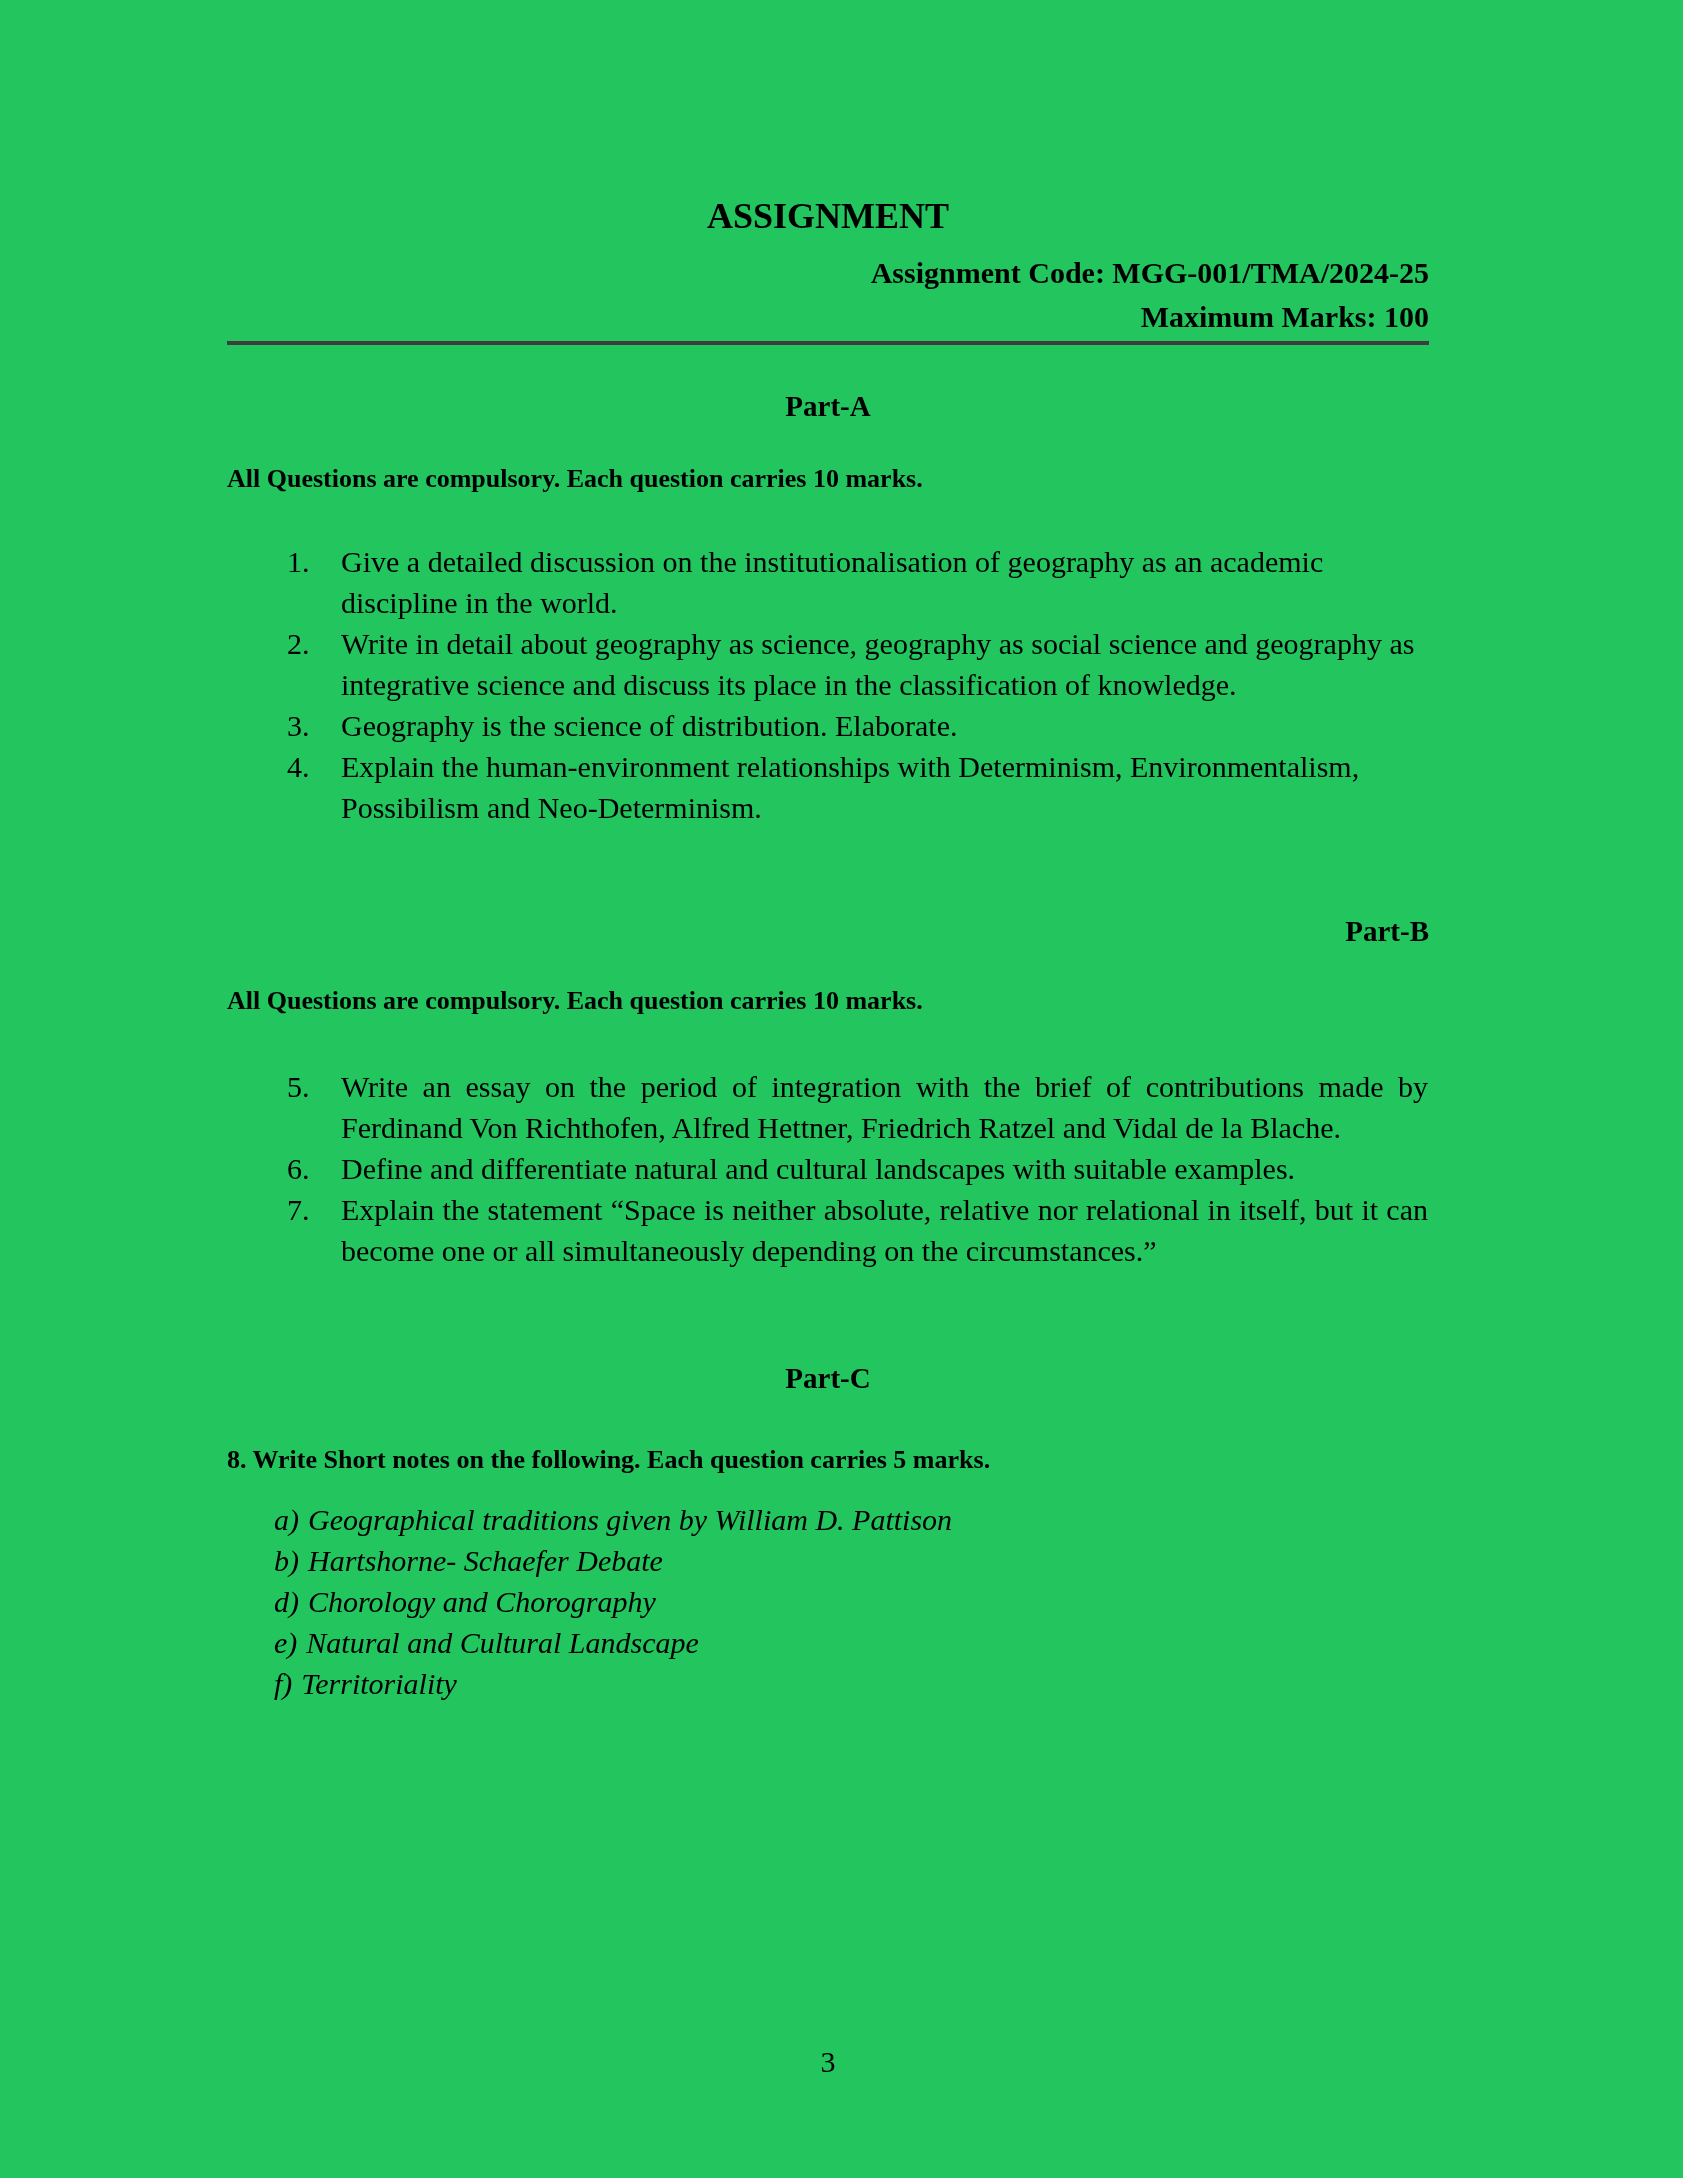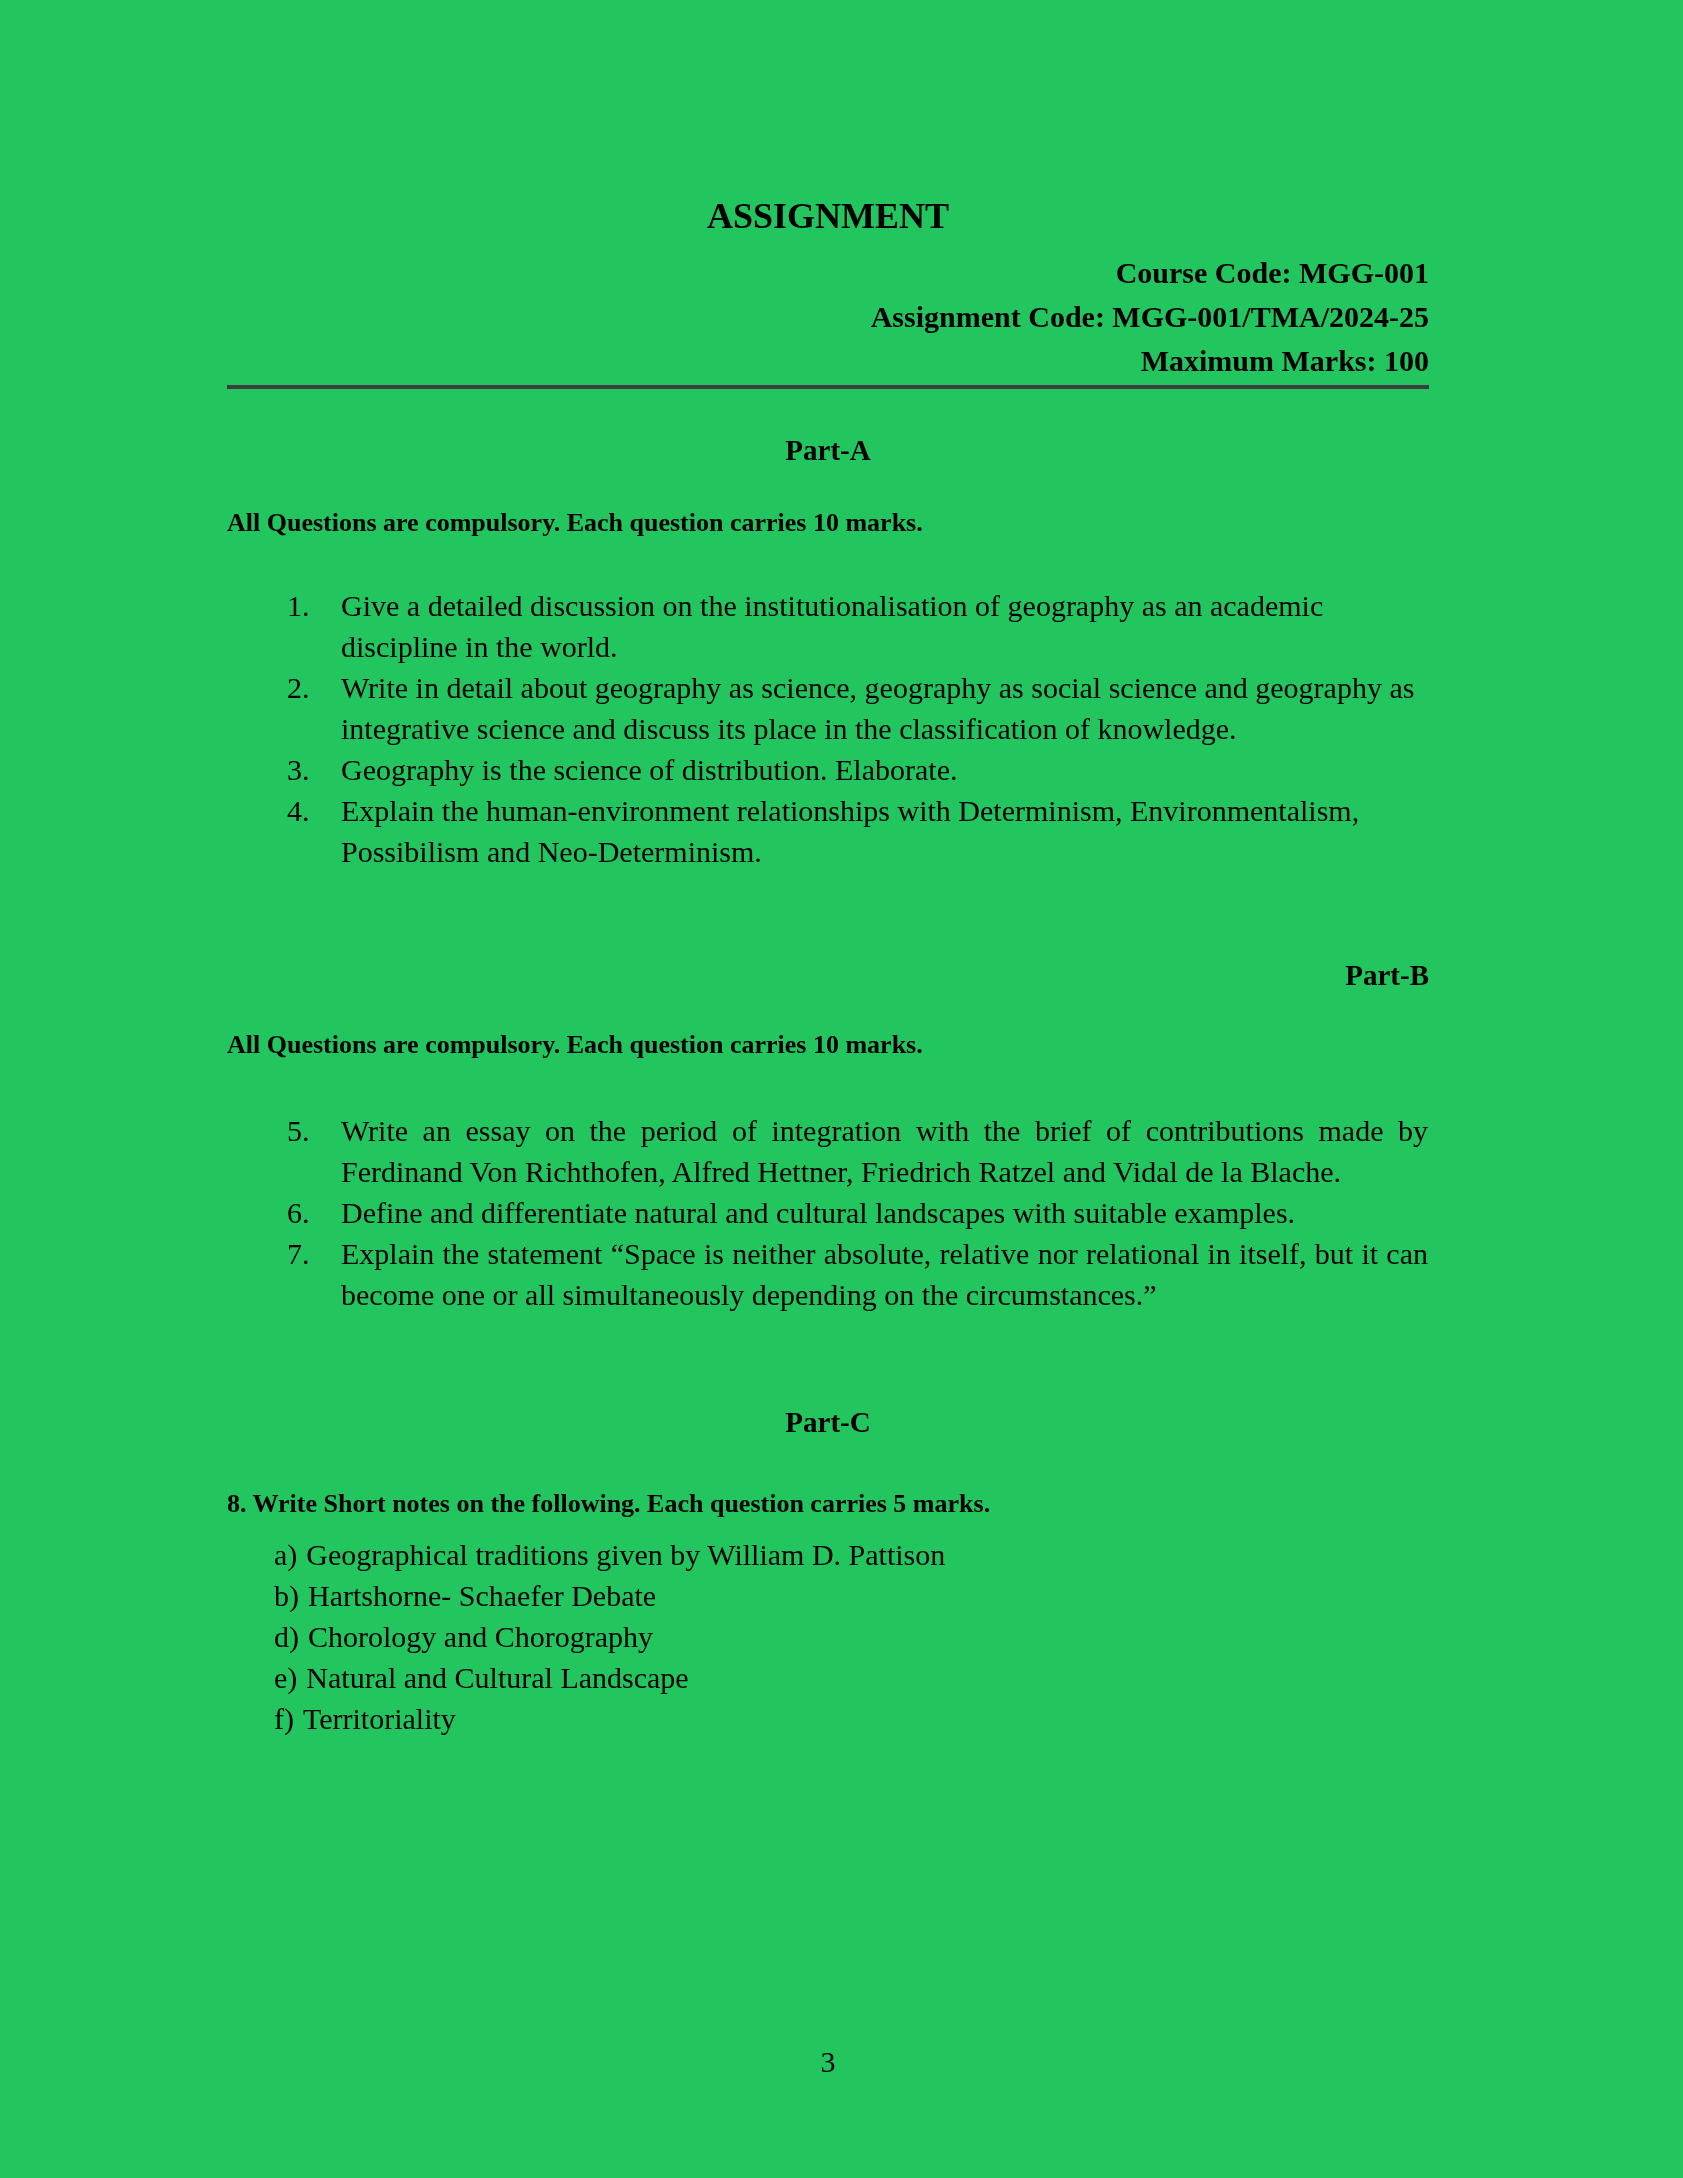--- a/index.html
+++ b/index.html
@@ -63,46 +63,46 @@
     display: flex;
     margin-left: 287px;
     width: 1141px;
     font-size: 30px;
     line-height: 41px;
   }
   .q-num { flex: 0 0 54px; width: 54px; }
   .q-text { flex: 1 1 auto; }
   .q.justify .q-text { text-align: justify; }
   .notes {
-    margin-top: 9px;
+    margin-top: 18px;
     margin-left: 274px;
     margin-right: 254px;
     font-size: 30px;
     line-height: 41px;
+    font-style: italic;
   }
   .note-letter { margin-right: 9px; }
   .page-number {
     position: absolute;
     top: 2041px;
     left: 227px;
     width: 1202px;
     text-align: center;
     font-size: 30px;
     line-height: 42px;
   }
 </style>
 </head>
 <body>
 
 <div class="page">
 
   <div class="doc-title">ASSIGNMENT</div>
 
   <div class="meta">
-    <div>Course Code: MGG-001</div>
     <div>Assignment Code: MGG-001/TMA/2024-25</div>
     <div>Maximum Marks: 100</div>
   </div>
 
   <hr class="rule">
 
   <div class="part-heading a">Part-A</div>
   <div class="instruction a">All Questions are compulsory. Each question carries 10 marks.</div>
 
   <div class="q-list a">

